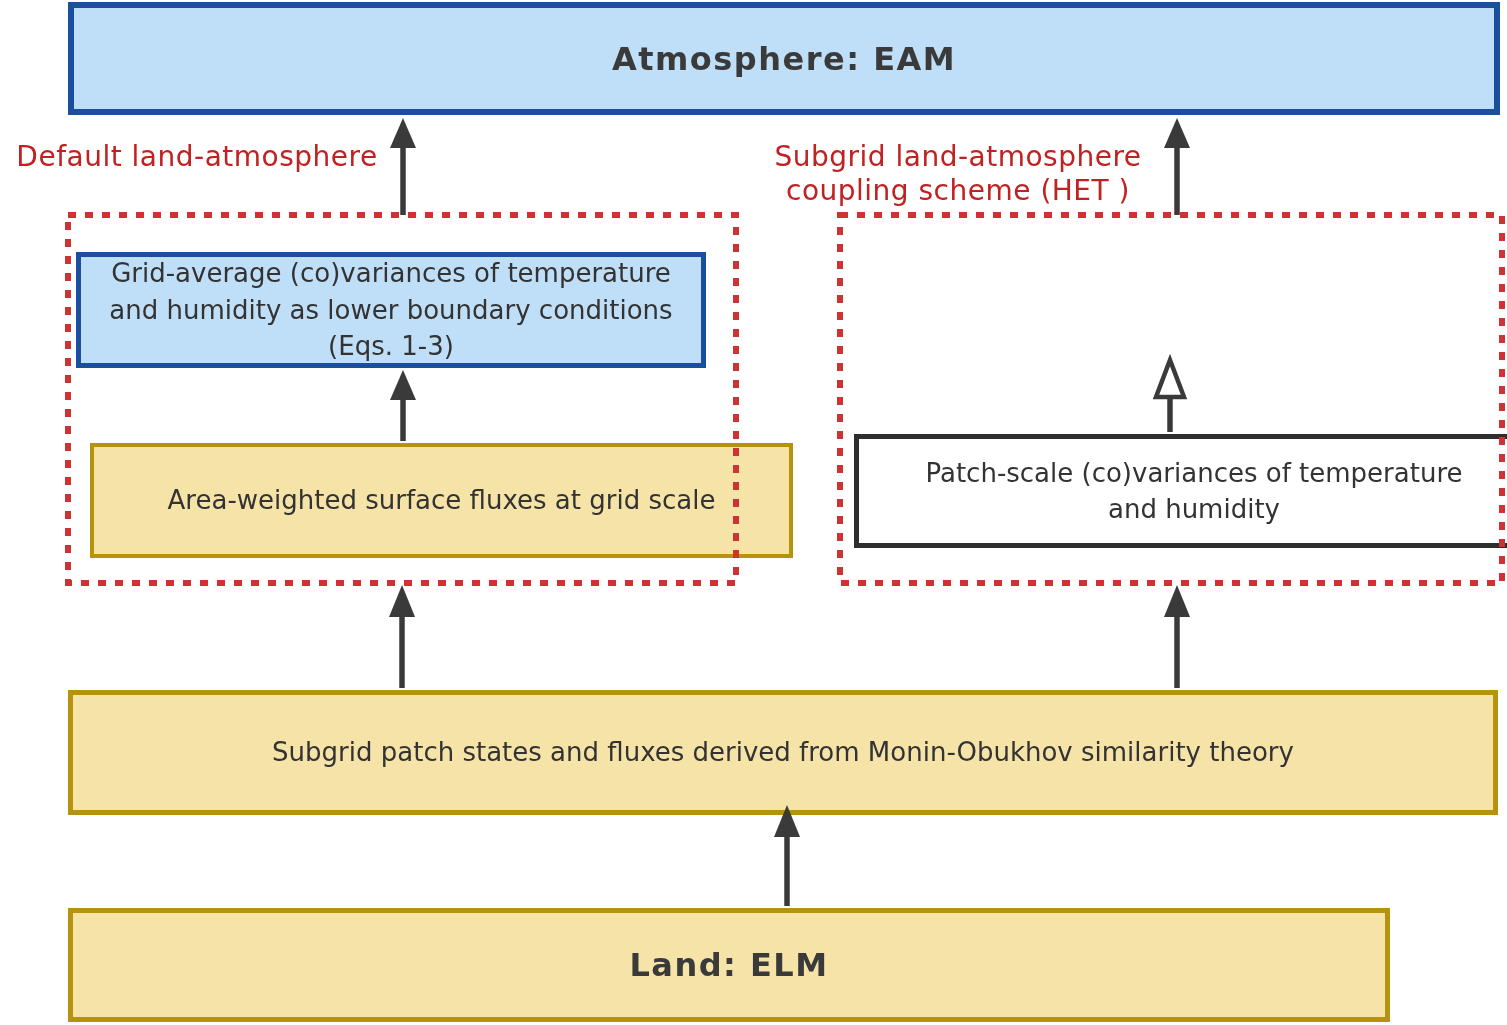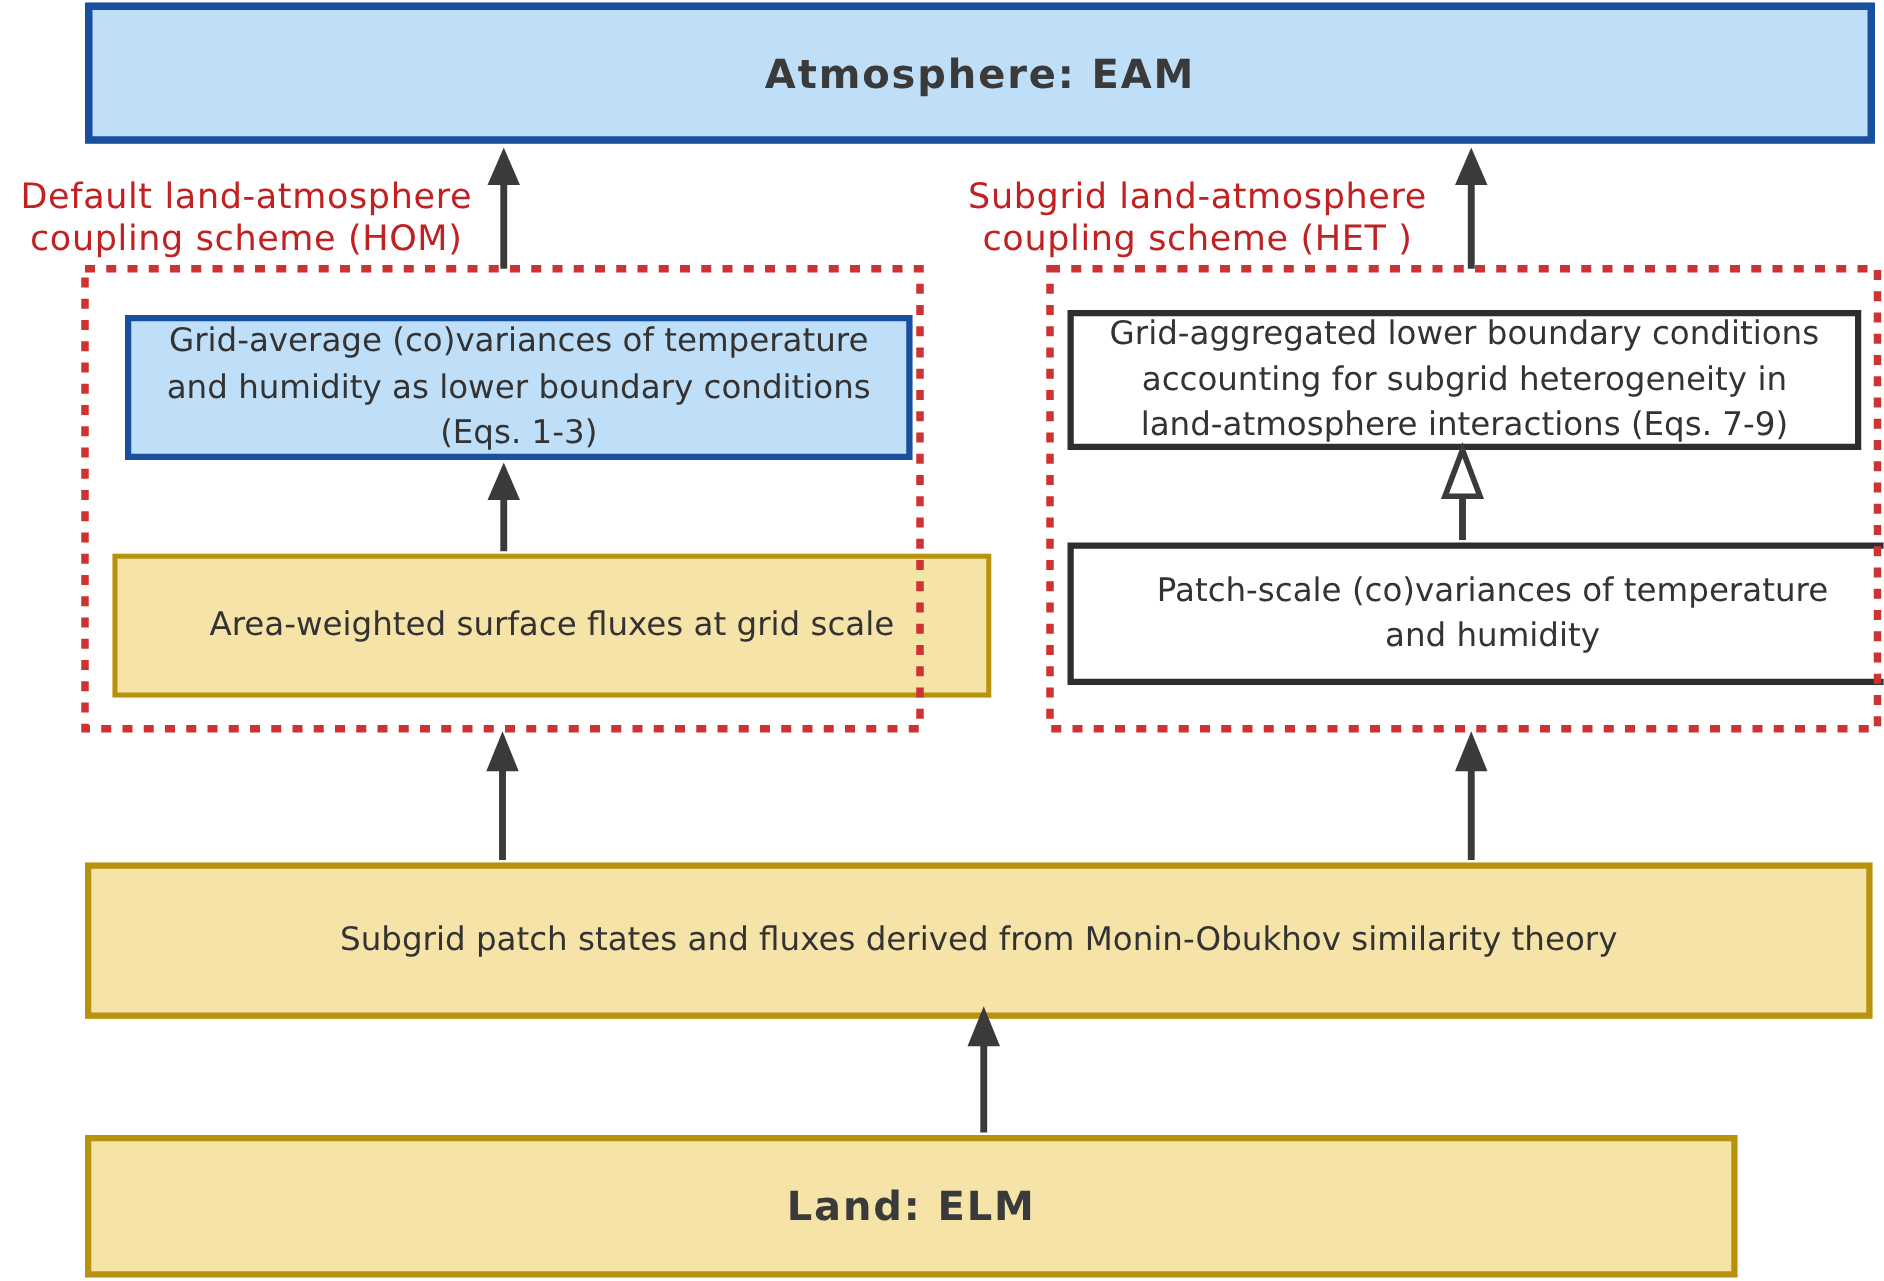--- a/index.html
+++ b/index.html
@@ -21,21 +21,21 @@
     justify-content: center;
     text-align: center;
   }
   .atm {
     left: 68px; top: 2px; width: 1432px; height: 113px;
     background: var(--blue-fill, #bfdef7);
     border: 6px solid var(--blue-border, #1a4f9e);
   }
   .big-title { font-size: 32px; font-weight: bold; letter-spacing: 1.5px; color: #3a3a3a; }
   .blue-inner {
-    left: 100px; top: 252px; width: 630px; height: 116px;
+    left: 76px; top: 252px; width: 630px; height: 116px;
     background: var(--blue-fill, #bfdef7);
     border: 5px solid var(--blue-border, #1a4f9e);
   }
   .yellow-inner {
     left: 90px; top: 443px; width: 703px; height: 115px;
     background: var(--yellow-fill, #f5e3a8);
     border: 4px solid var(--yellow-border, #b7930d);
   }
   .white1 {
     left: 854px; top: 248px; width: 635px; height: 112px;
@@ -75,45 +75,37 @@
 <body>
 
 <div id="canvas">
 
   <div class="box atm">
     <div class="big-title">Atmosphere: EAM</div>
   </div>
 
   <div class="red-label hom-label">
     <div>Default land-atmosphere</div>
-    <div>coupling scheme (HOM)</div>
   </div>
   <div class="red-label het-label">
     <div>Subgrid land-atmosphere</div>
     <div>coupling scheme (HET )</div>
   </div>
 
   <div class="box blue-inner">
     <div class="inner-text">
       <div>Grid-average (co)variances of temperature</div>
       <div>and humidity as lower boundary conditions</div>
       <div>(Eqs. 1-3)</div>
     </div>
   </div>
   <div class="box yellow-inner">
     <div class="inner-text">Area-weighted surface fluxes at grid scale</div>
   </div>
 
-  <div class="box white1">
-    <div class="inner-text">
-      <div>Grid-aggregated lower boundary conditions</div>
-      <div>accounting for subgrid heterogeneity in</div>
-      <div>land-atmosphere interactions (Eqs. 7-9)</div>
-    </div>
-  </div>
   <div class="box white2">
     <div class="inner-text">
       <div>Patch-scale (co)variances of temperature</div>
       <div>and humidity</div>
     </div>
   </div>
 
   <div class="box subgrid">
     <div class="inner-text">Subgrid patch states and fluxes derived from Monin-Obukhov similarity theory</div>
   </div>

